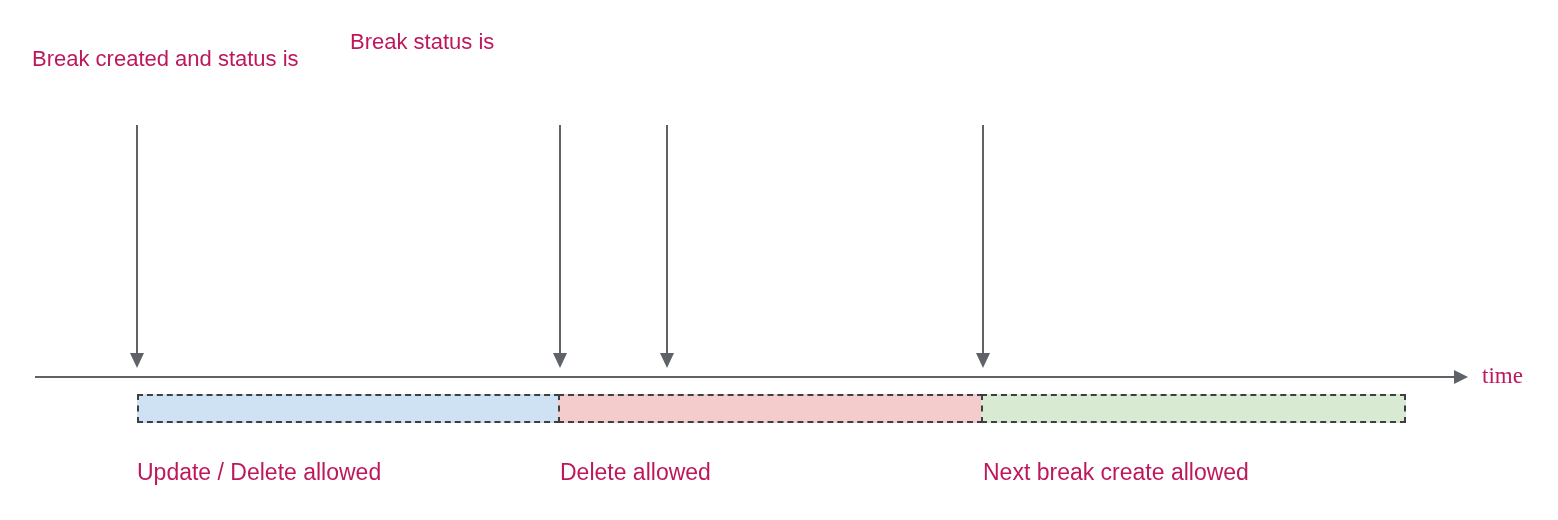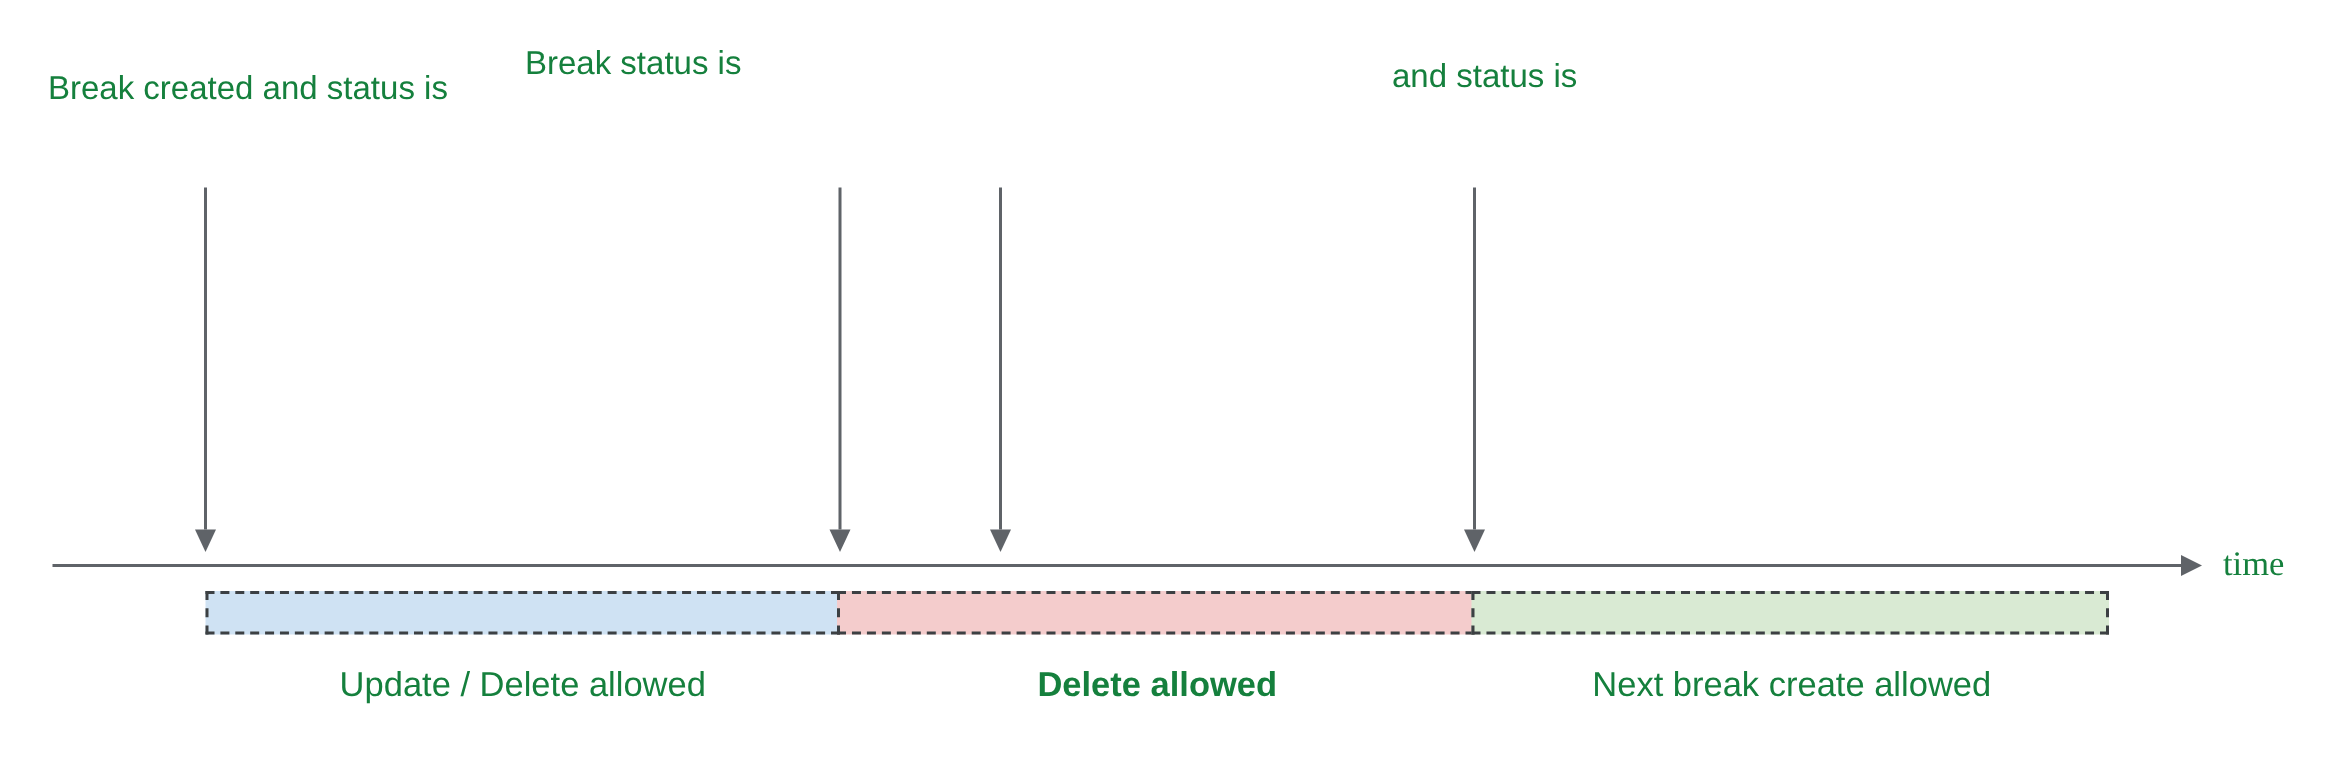--- a/index.html
+++ b/index.html
@@ -1,21 +1,21 @@
 <!DOCTYPE html>
 <html><head>
 <meta charset="utf-8">
 <style>
   html,body{margin:0;padding:0;background:#fff;}
   .canvas{
     position:relative;
     width:1558px;height:520px;
     background:#ffffff;
     font-family:"Liberation Sans", sans-serif;
-    color:#15803d;
+    color:#be185d;
     overflow:hidden;
   }
   
   .annot{
     position:absolute;
     font-size:22px;
     line-height:29px;
     white-space:nowrap;
   }
   .annot .mono{
@@ -45,43 +45,42 @@
   .seg{
     position:absolute;top:394px;height:29px;
     border:2px dashed #3c4043;
     box-sizing:border-box;
   }
   .seg-0{left:137px;width:423px;background:#cfe2f3;}
   .seg-1{left:558px;width:425px;background:#f4cccc;}
   .seg-2{left:981px;width:425px;background:#d9ead3;}
   
   .seg-label{
-    position:absolute;top:443px;
-    font-size:23px;text-align:center;
+    position:absolute;top:459px;
+    font-size:23px;text-align:left;
   }
   .seg-label-0{left:137px;width:423px;}
-  .seg-label-1{left:560px;width:423px;font-weight:bold;}
+  .seg-label-1{left:560px;width:423px;}
   .seg-label-2{left:983px;width:423px;}
 </style>
 </head>
 <body>
 
 <div class="canvas">
 
   <div class="annot" style="left:32px;top:44px">
     <div>Break created and status is</div>
   </div>
 
   <div class="annot" style="left:350px;top:27px">
     <div>Break status is</div>
   </div>
 
 
   <div class="annot" style="left:928px;top:36px">
-    <div>and status is</div>
   </div>
 
   <div class="v-arrow" style="left:130px">
     <div class="stem"></div>
     <div class="head"></div>
   </div>
   <div class="v-arrow" style="left:553px">
     <div class="stem"></div>
     <div class="head"></div>
   </div>

